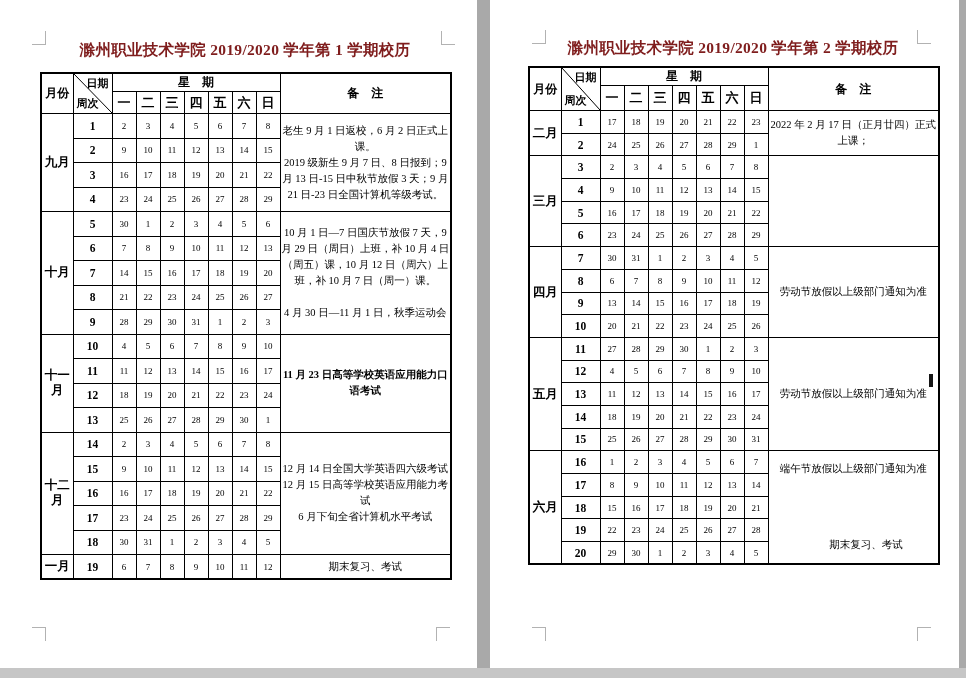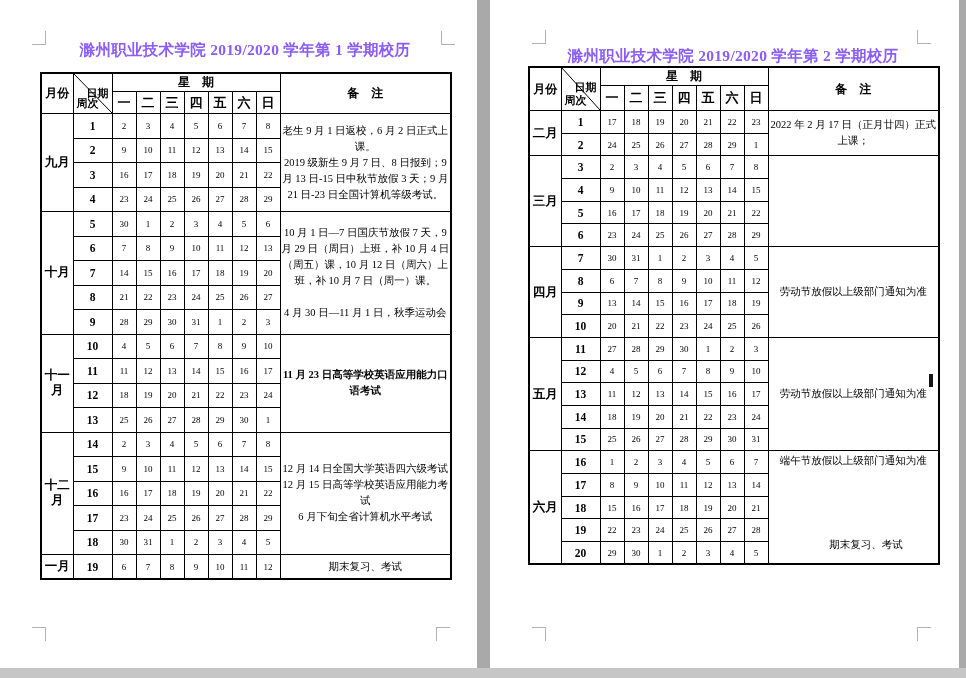--- a/index.html
+++ b/index.html
@@ -11,23 +11,23 @@
   .bottom-strip{position:absolute;left:0;top:668px;width:966px;height:10px;background:#c6c6c6;}
 
   
   .cmark{position:absolute;width:13px;height:13px;}
   .m-tl{border-right:1px solid #b2b2b2;border-bottom:1px solid #b2b2b2;}
   .m-tr{border-left:1px solid #b2b2b2;border-bottom:1px solid #b2b2b2;}
   .m-bl{border-right:1px solid #b2b2b2;border-top:1px solid #b2b2b2;}
   .m-br{border-left:1px solid #b2b2b2;border-top:1px solid #b2b2b2;}
 
   .page-title{position:absolute;margin:0;text-align:center;font-weight:bold;
-              font-size:15.5px;letter-spacing:0.3px;white-space:nowrap;color:#8b5cf6;}
+              font-size:15.5px;letter-spacing:0.3px;white-space:nowrap;color:#7f1d1d;}
   .t1{left:40px;top:40px;width:410px;}
-  .t2{left:38px;top:46px;width:410px;}
+  .t2{left:38px;top:38px;width:410px;}
 
   .tablewrap{position:absolute;}
   .tw1{left:40px;top:72px;}
   .tw2{left:38px;top:66px;}
 
   table.cal{border-collapse:collapse;border:2px solid #000;table-layout:fixed;width:410px;}
   table.cal th,table.cal td{border:1px solid #000;padding:0;text-align:center;vertical-align:middle;color:#000;}
 
   tr.h1{height:14px;}
   tr.h2-p1{height:22px;}
@@ -42,26 +42,26 @@
   .date-cell{font-size:9px;color:#5f5f5f;}
 
   .remark-cell{text-align:left;font-size:10.5px;line-height:16px;padding:2px 4px 2px 6px;}
   .remark-cell p{margin:0;}
   .remark-cell.gap p + p{margin-top:16px;}
   .va-top{vertical-align:top;}
   .va-mid{vertical-align:middle;}
   .va-bot{vertical-align:bottom;padding-bottom:12px;font-weight:bold;}
 
   .split{display:flex;flex-direction:column;height:108px;}
-  .split p:first-child{margin-top:0;}
+  .split p:first-child{margin-top:8px;}
   .split p:last-child{margin-top:auto;margin-bottom:8px;padding-left:2.4em;}
 
   th.diag{position:relative;}
   .dsvg{position:absolute;left:0;top:0;width:100%;height:100%;}
-  .diag .d1{position:absolute;top:12px;right:3px;font-size:11px;font-weight:bold;}
+  .diag .d1{position:absolute;top:2px;right:3px;font-size:11px;font-weight:bold;}
   .diag .d2{position:absolute;bottom:2px;left:3px;font-size:11px;font-weight:bold;}
 
   .doc-tick{position:absolute;left:439px;top:374px;width:4px;height:13px;background:#151515;}
 </style>
 </head>
 <body>
 
 <div class="desk">
 
   <section class="page page1">

